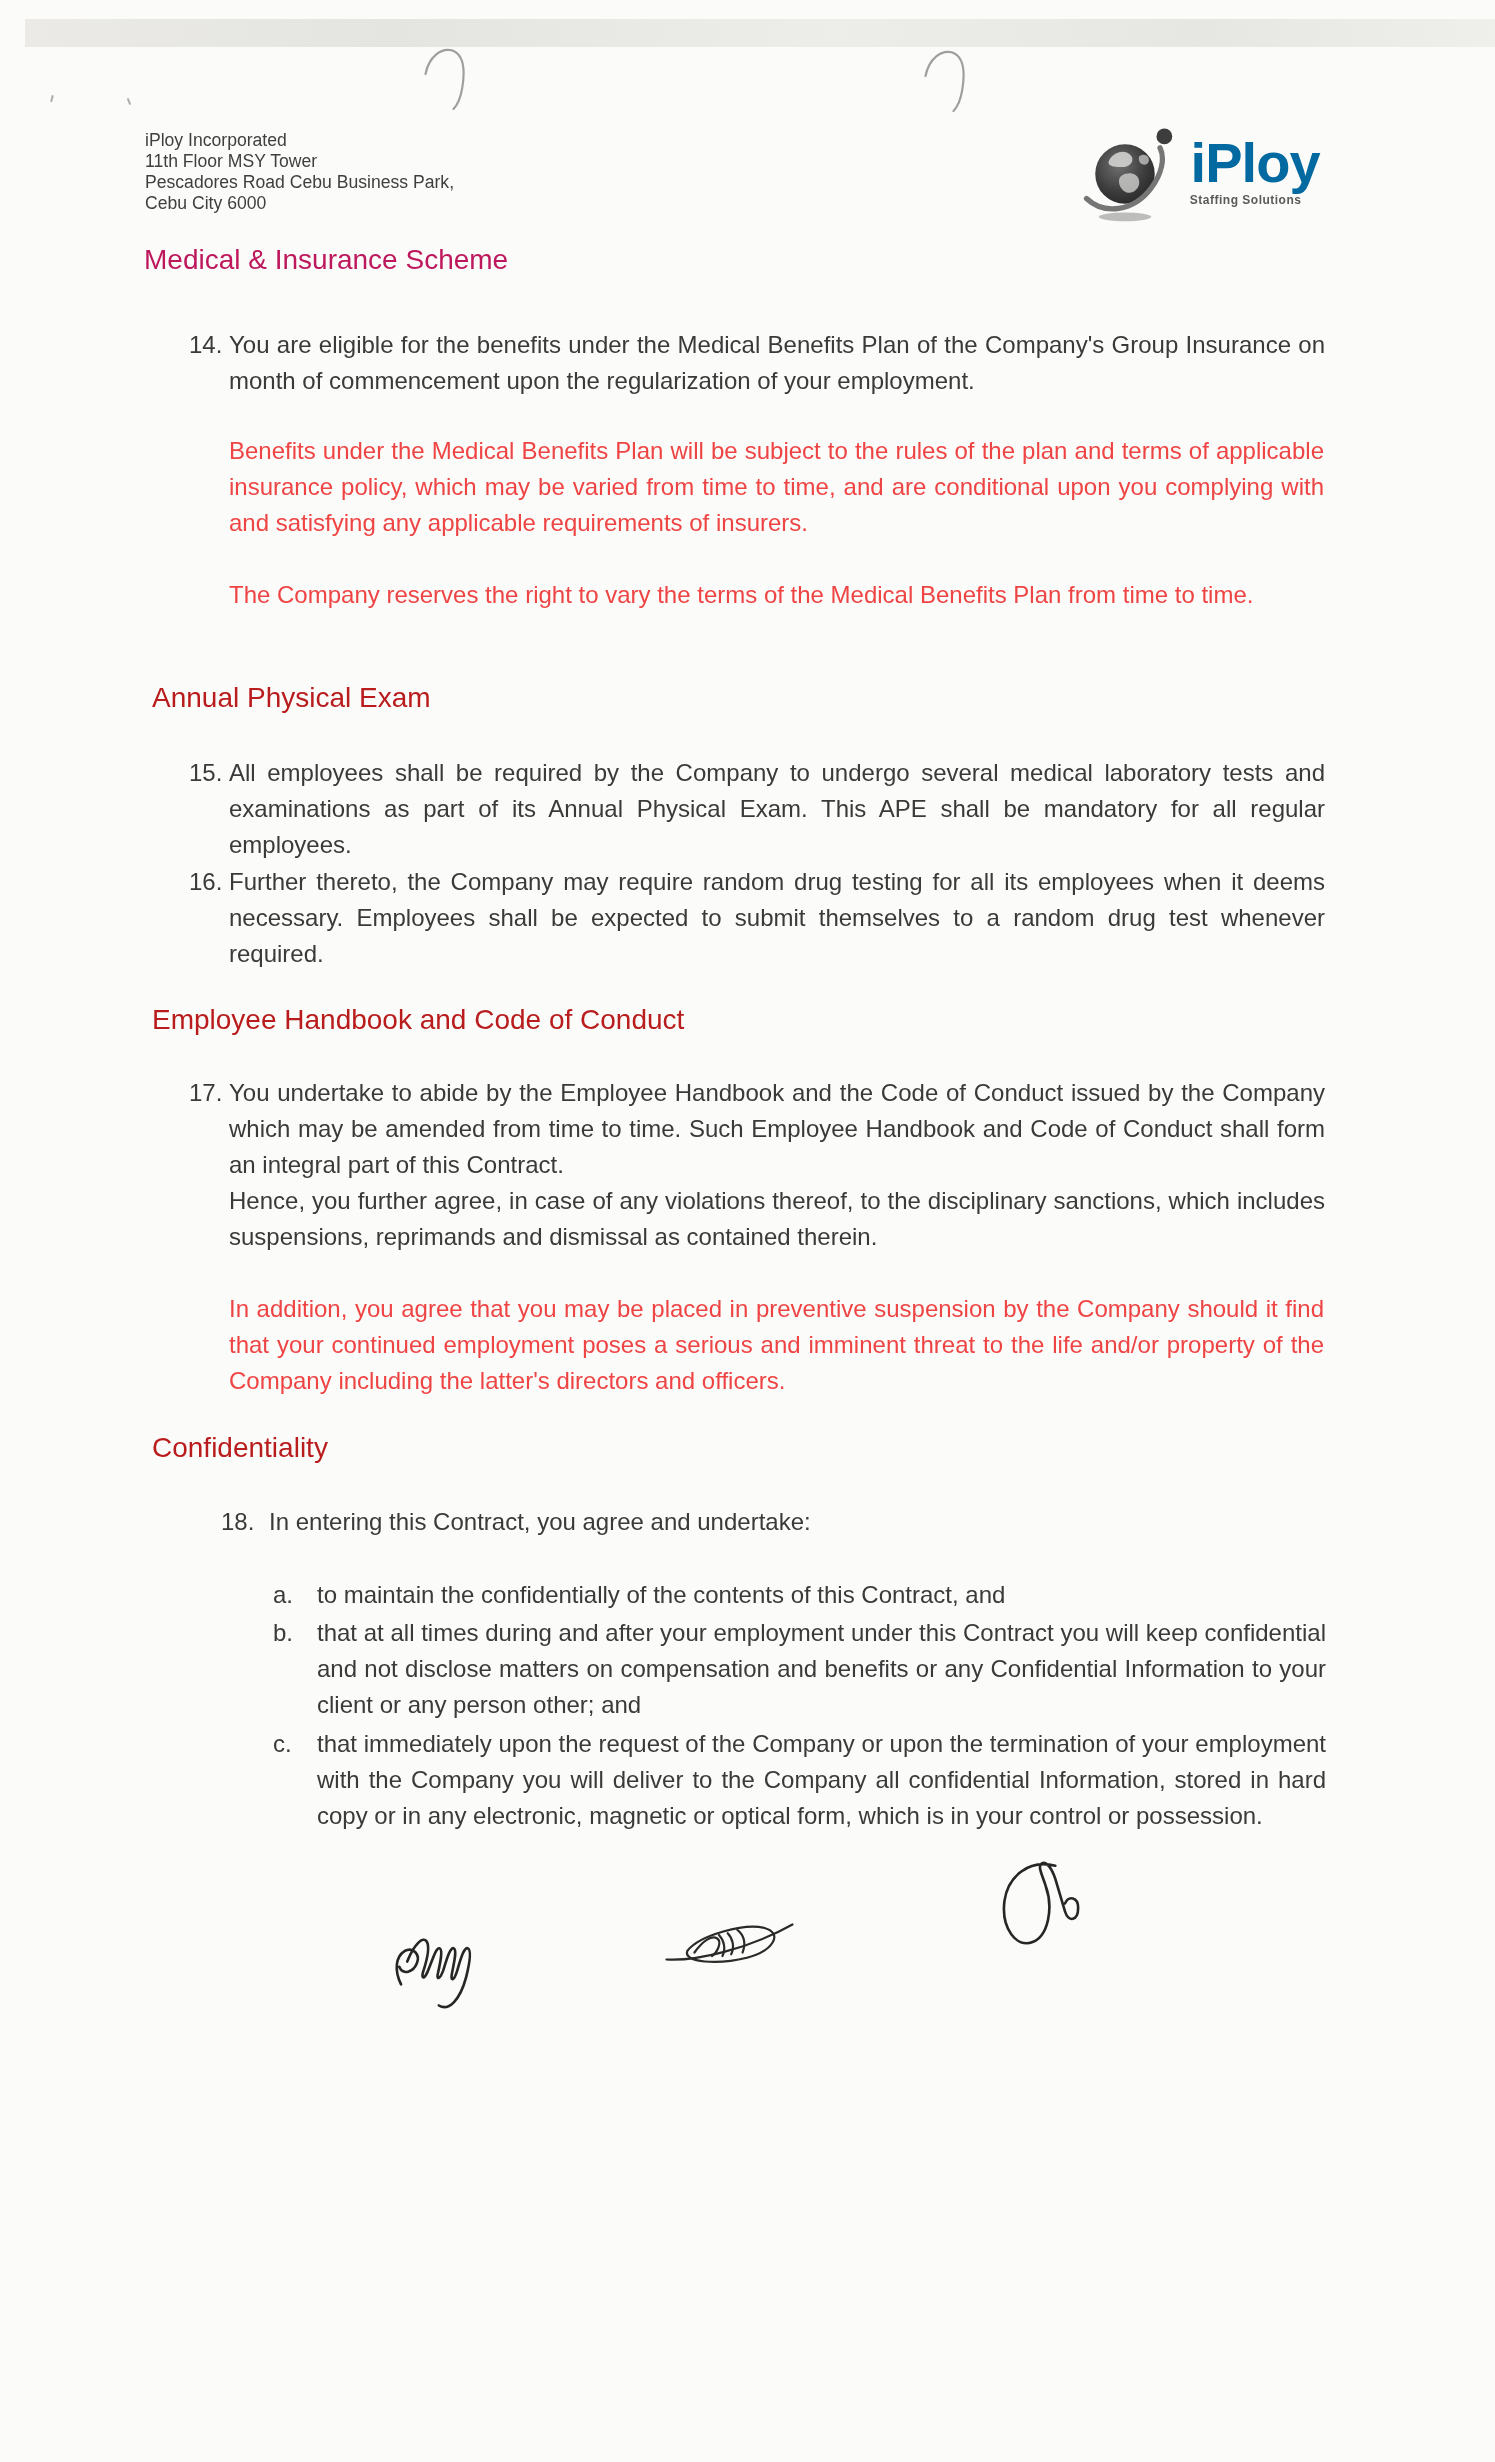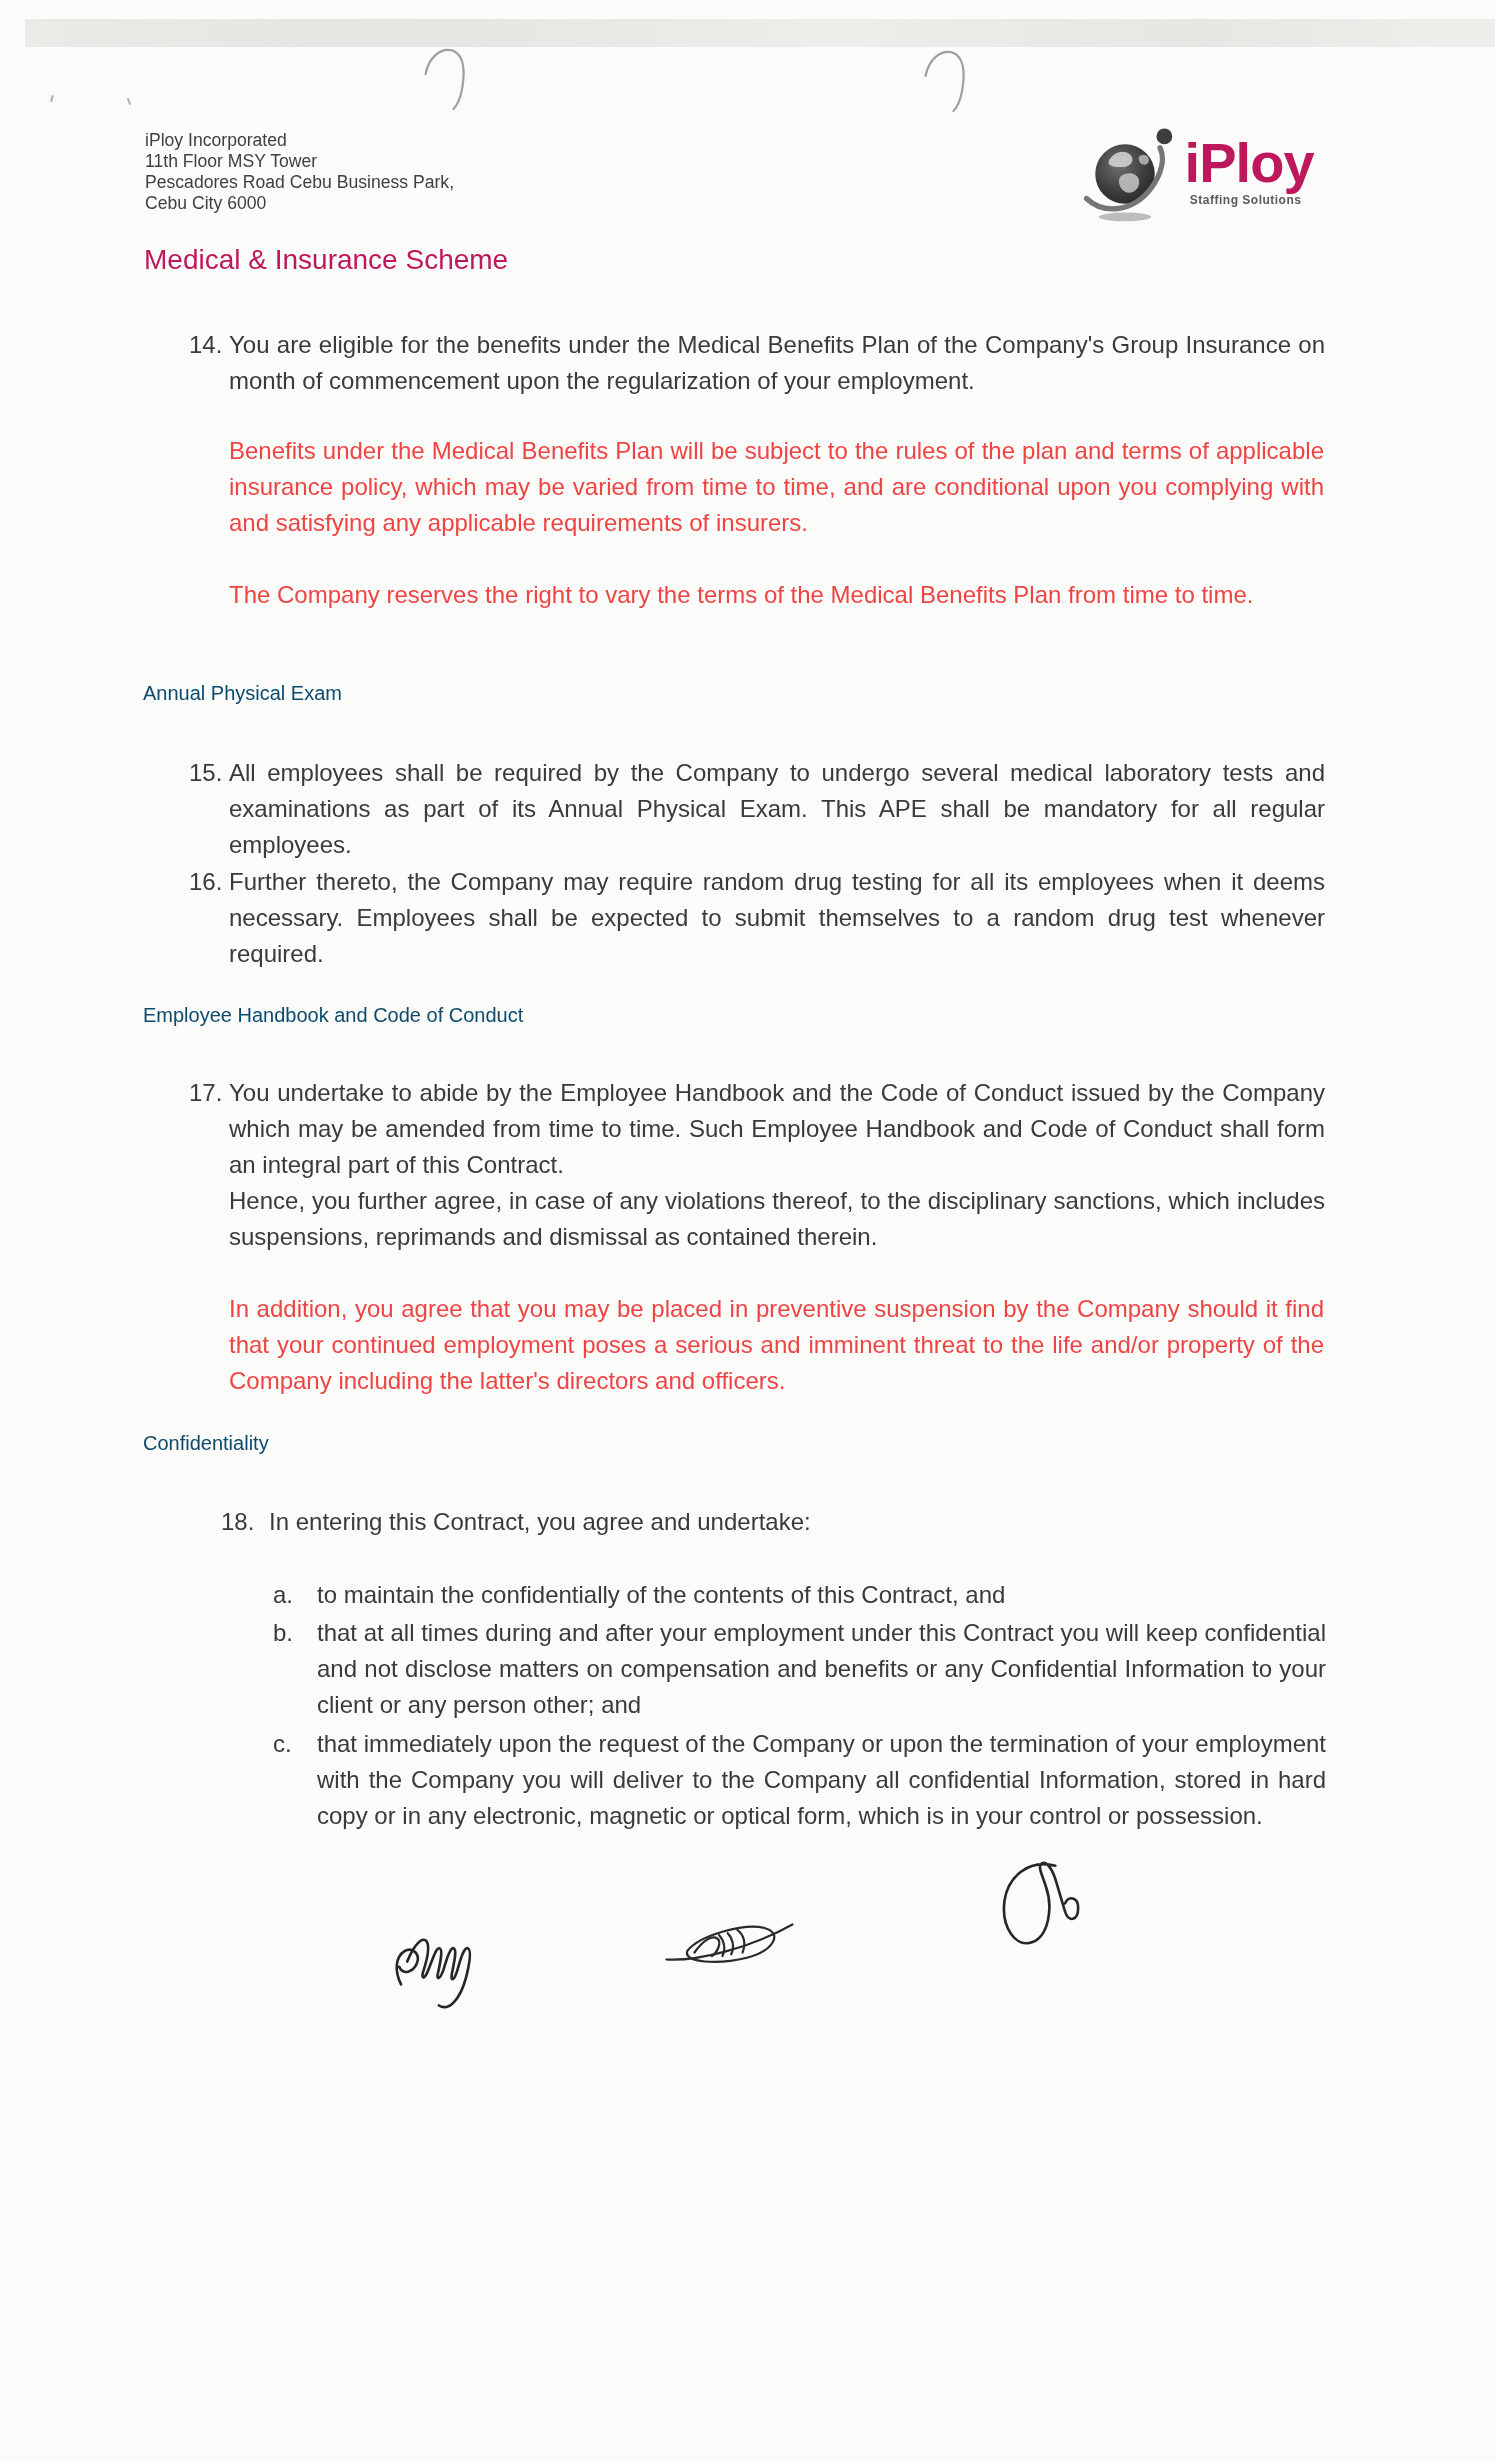--- a/index.html
+++ b/index.html
@@ -13,24 +13,24 @@
   }
   .scan-band{
     position:absolute;left:24.6px;top:19.3px;width:1470px;height:28px;
     background:linear-gradient(90deg,#eae9e6 0%,#e3e3e0 25%,#ecece9 55%,#e5e5e2 80%,#eeeeeb 100%);
     opacity:.95;
   }
   .speck{position:absolute;width:1.8px;height:7px;background:#8a8a8a;opacity:.7;border-radius:0.9px;}
   .letterhead{position:absolute;left:145px;top:130px;font-size:17.6px;line-height:21px;color:#3f3f3f;}
   .logo{position:absolute;left:1083px;top:123px;display:flex;align-items:flex-start;}
   .logo-text{display:flex;flex-direction:column;margin-left:3.5px;margin-top:12.3px;}
-  .logo-brand{font-size:56px;font-weight:bold;color:#be185d;letter-spacing:-0.9px;line-height:56px;}
+  .logo-brand{font-size:56px;font-weight:bold;color:#0369a1;letter-spacing:-0.9px;line-height:56px;margin-left:6px;}
   .logo-tag{font-size:12px;font-weight:bold;color:#5a5a5a;letter-spacing:0.5px;margin-top:1.8px;margin-left:5.3px;}
   .doc-title{position:absolute;left:144px;top:244px;font-size:28px;color:#be185d;}
-  .h2{position:absolute;left:143px;font-size:20px;color:#0c4a6e;}
+  .h2{position:absolute;left:152px;font-size:28px;color:#b91c1c;}
   .para{position:absolute;font-size:24px;line-height:36px;color:#ef4444;text-align:justify;}
   .list{position:absolute;display:flex;font-size:24px;line-height:36px;color:#3a3a3a;}
   .list .n{flex:0 0 40px;}
   .list .t{flex:1;text-align:justify;}
   .sublist{position:absolute;display:flex;font-size:24px;line-height:36px;color:#3a3a3a;}
   .sublist .n{flex:0 0 44px;}
   .sublist .t{flex:1;text-align:justify;}
   .sig{position:absolute;}
   .arc-mark{position:absolute;}
   svg{display:block;}

